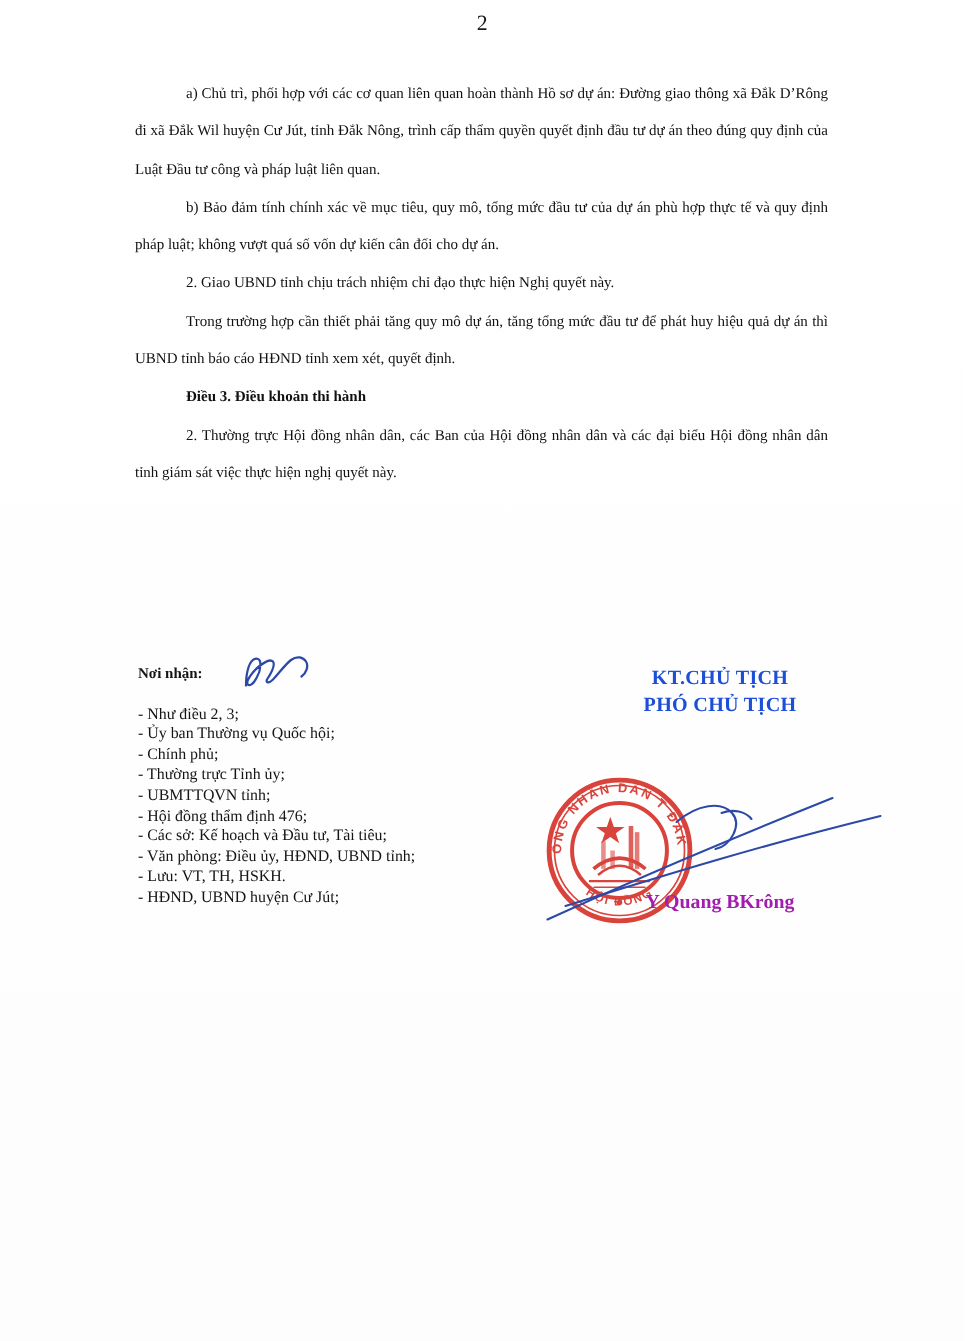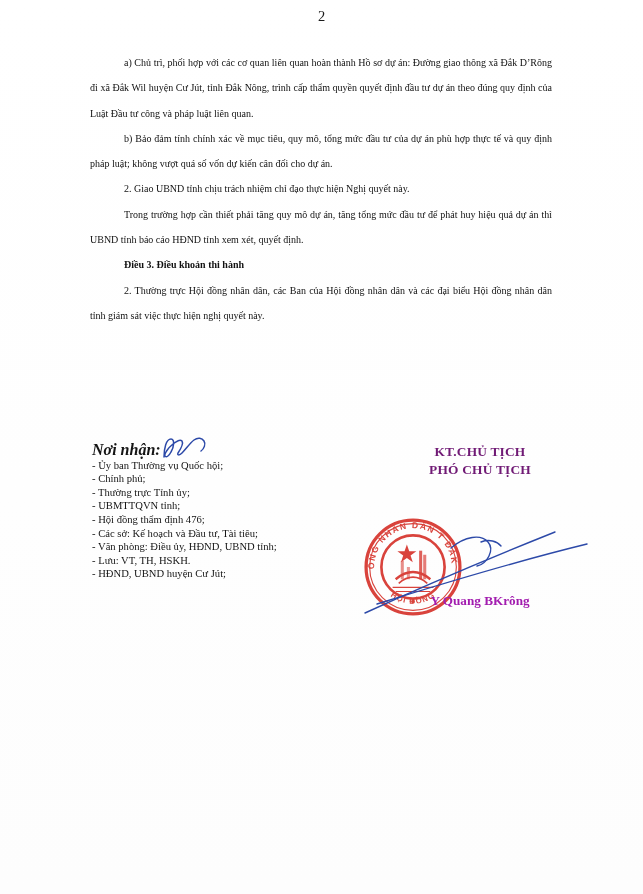--- a/index.html
+++ b/index.html
@@ -63,24 +63,23 @@
   #recipients {
     position: absolute;
     left: 92px;
     top: 0;
     width: 250px;
     font-size: 10.6px;
     line-height: 13.6px;
     color: #141414;
   }
   #recipients .title {
-    font-style: italic;
-    font-weight: bold;
-    font-size: 16px;
-    margin-bottom: 1px;
+    font-weight: bold;
+    font-size: 10px;
+    margin-bottom: 13px;
     display: inline-block;
   }
   #recipients ul {
     list-style: none;
     margin: 0;
     padding: 0;
   }
   #recipients li {
     white-space: nowrap;
   }
@@ -97,21 +96,21 @@
     left: 360px;
     top: 0;
     width: 240px;
     text-align: center;
   }
   #signature-block .sig-title {
     font-weight: bold;
     font-size: 13.4px;
     line-height: 17.5px;
     letter-spacing: 0.2px;
-    color: #701a75;
+    color: #1d4ed8;
   }
   #sig-area {
     position: relative;
     height: 108px;
   }
   #seal {
     position: absolute;
     left: 2px;
     top: 38px;
     width: 102px;
@@ -160,20 +159,21 @@
       <span class="title">Nơi nhận:</span>
 
       <svg id="paraph" viewBox="0 0 52 26">
         <path d="M4 22 C4 14, 6 4, 11 4 C15 4, 14 12, 11 17 C9 21, 6 23, 5 21
                  C4 19, 8 13, 13 9 C17 6, 20 4, 22 6 C24 9, 20 15, 18 18
                  C17 20, 19 21, 22 18 C26 14, 30 8, 34 5 C38 2, 42 3, 44 6
                  C46 9, 44 14, 41 16" fill="none" stroke="#2c49a8" stroke-width="1.5" stroke-linecap="round"></path>
       </svg>
 
       <ul>
+        <li>- Như điều 2, 3;</li>
         <li>- Ủy ban Thường vụ Quốc hội;</li>
         <li>- Chính phủ;</li>
         <li>- Thường trực Tỉnh ủy;</li>
         <li>- UBMTTQVN tỉnh;</li>
         <li>- Hội đồng thẩm định 476;</li>
         <li>- Các sở: Kế hoạch và Đầu tư, Tài tiêu;</li>
         <li>- Văn phòng: Điều ủy, HĐND, UBND tỉnh;</li>
         <li>- Lưu: VT, TH, HSKH.</li>
         <li>- HĐND, UBND huyện Cư Jút;</li>
       </ul>

